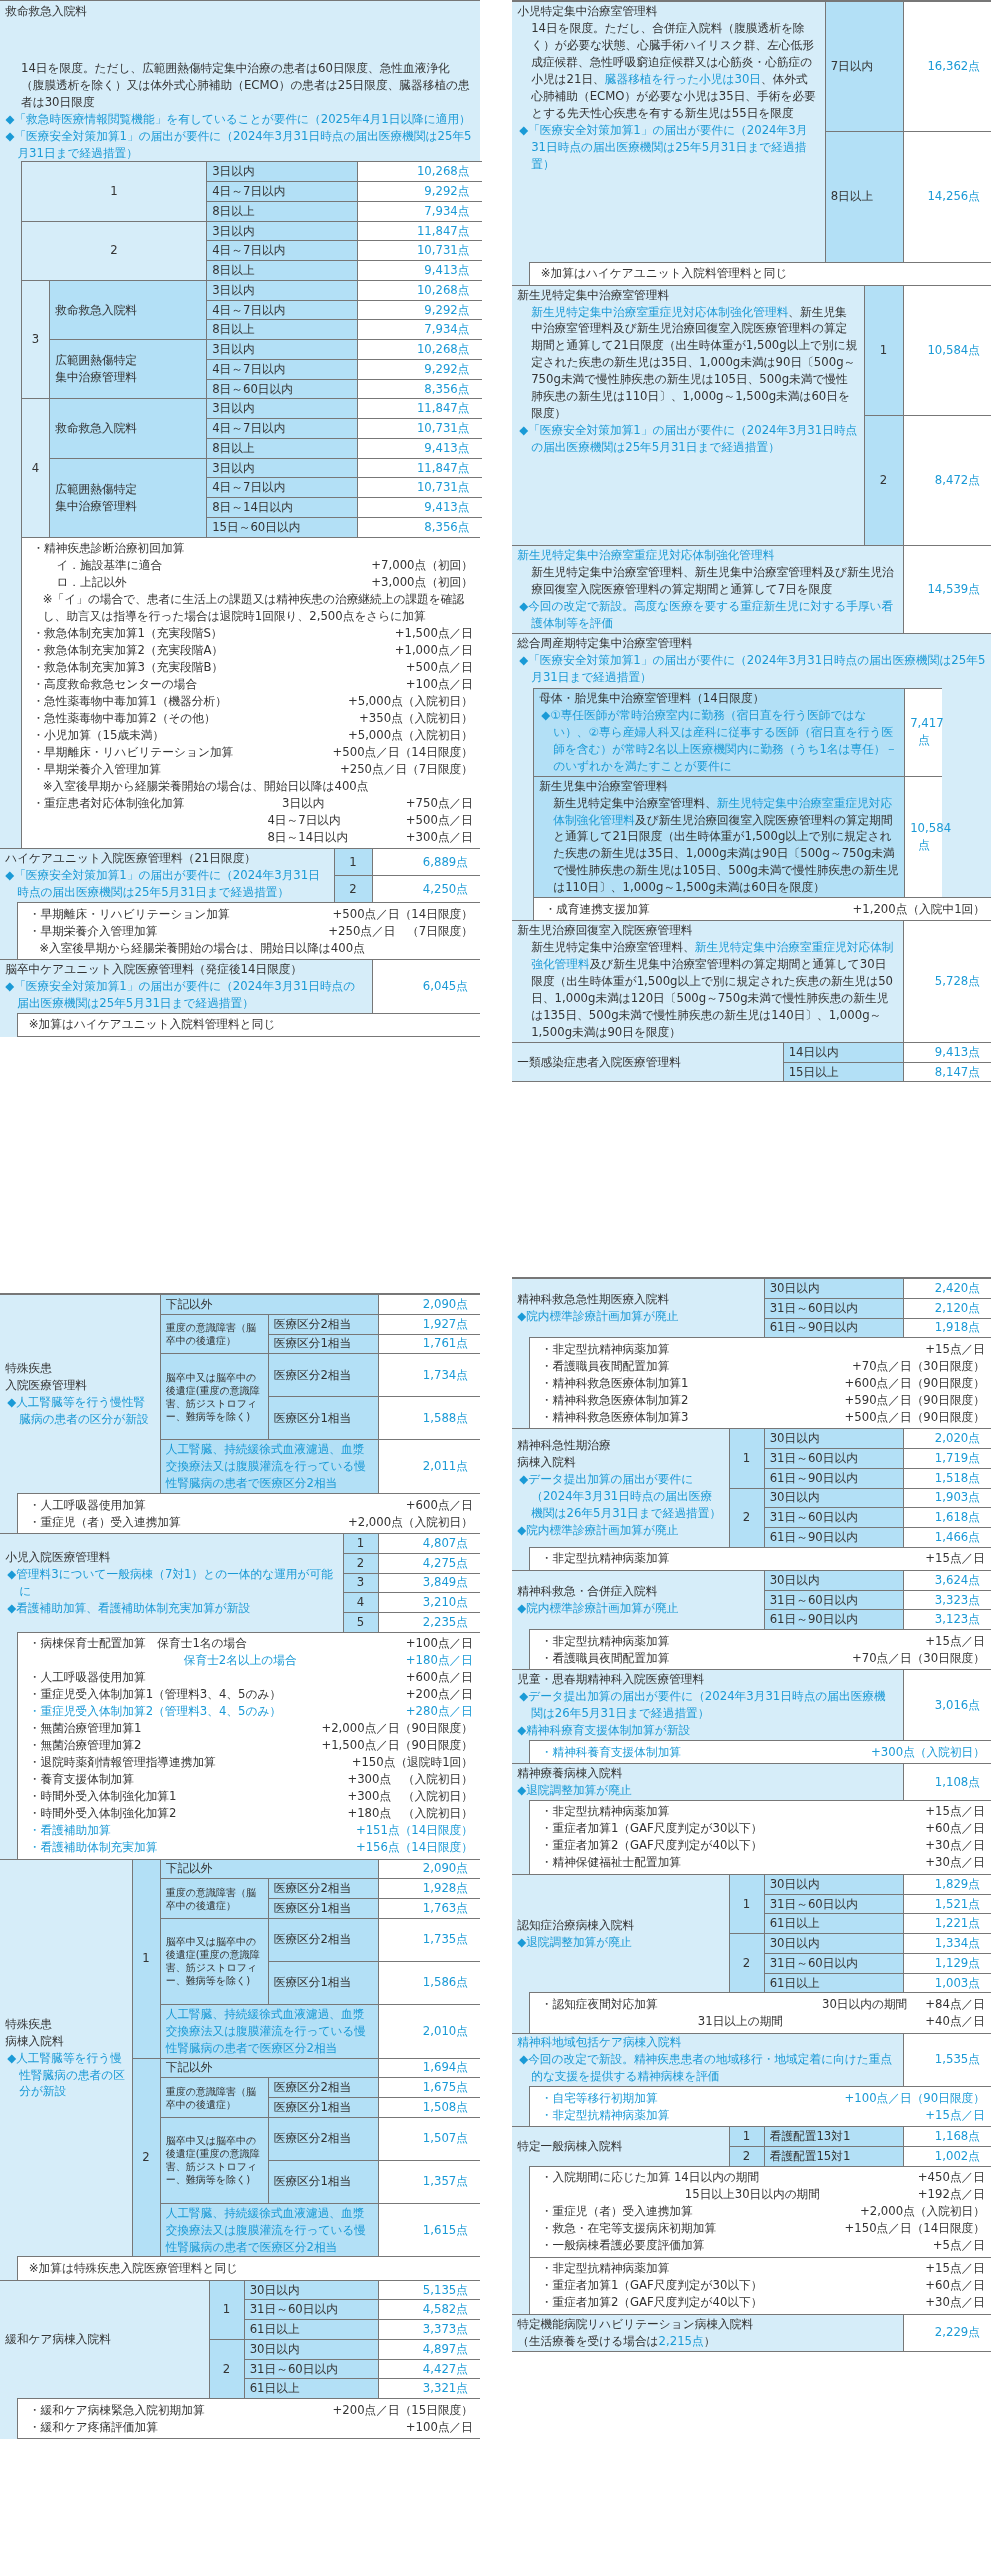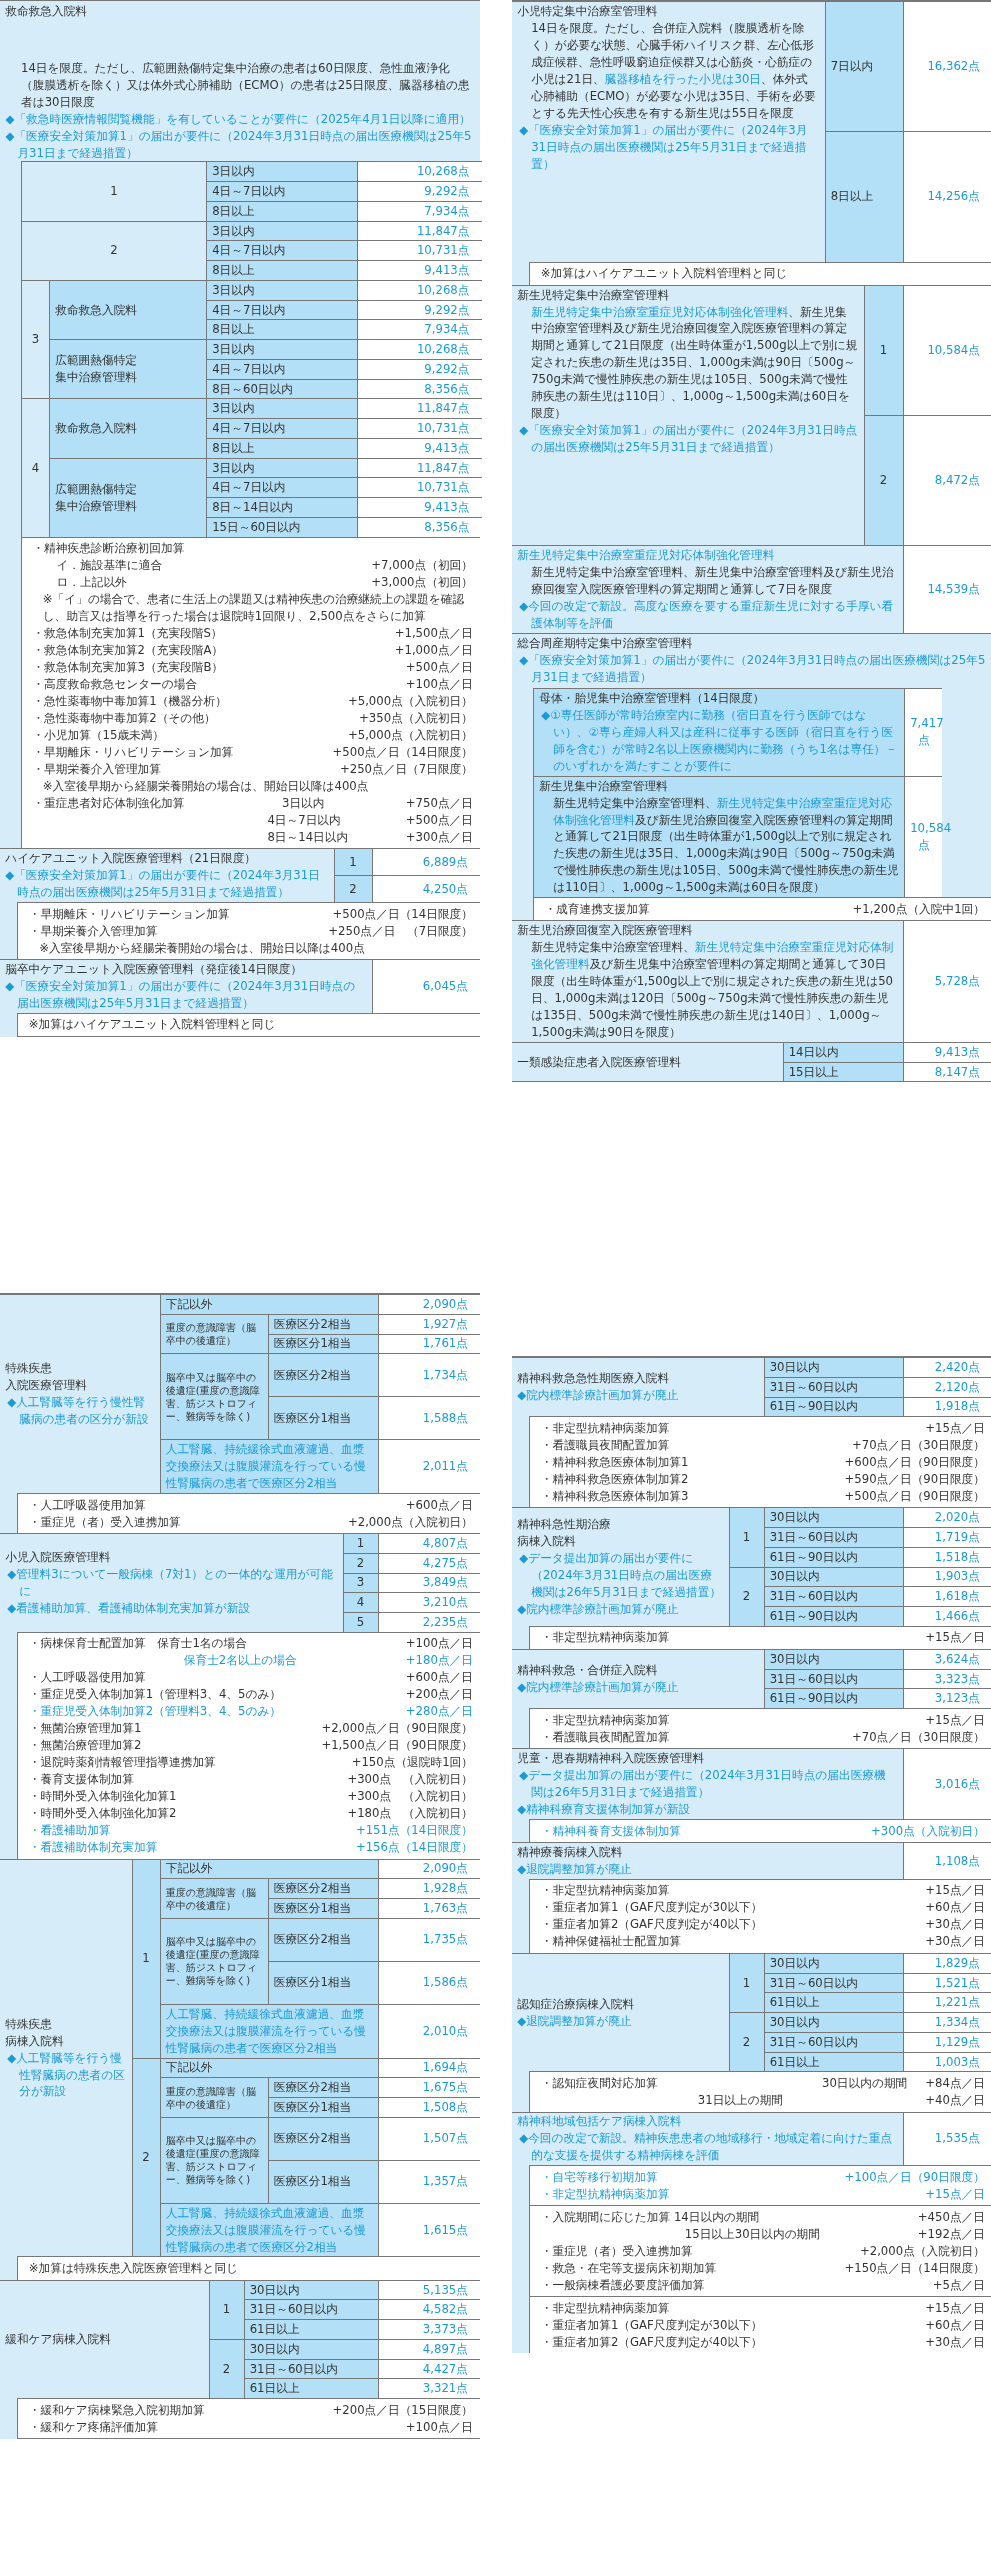--- a/index.html
+++ b/index.html
@@ -644,21 +644,21 @@
         <span>・緩和ケア病棟緊急入院初期加算</span>
         <span>+200点／日（15日限度）</span>
       </div>
     <div class="arow">
         <span>・緩和ケア疼痛評価加算</span>
         <span>+100点／日</span>
       </div>
   </div>
 </div>
 
-<div class="col lb sec" style="left:512px;top:1356px;">
+<div class="col lb sec" style="left:512px;top:1277px;">
   <table>
     <colgroup>
         <col style="width:252px">
         <col style="width:139px">
         <col>
       </colgroup>
     <tbody>
         <tr>
           <td rowspan="3" class="nl">
             <div>精神科救急急性期医療入院料</div>
@@ -911,20 +911,41 @@
     <div class="arow">
         <span>・自宅等移行初期加算</span>
         <span>+100点／日（90日限度）</span>
       </div>
     <div class="arow">
         <span>・非定型抗精神病薬加算</span>
         <span>+15点／日</span>
       </div>
   </div>
 
+  <table class="sec">
+    <colgroup>
+        <col style="width:217px">
+        <col style="width:35px">
+        <col style="width:139px">
+        <col>
+      </colgroup>
+    <tbody>
+        <tr>
+          <td rowspan="2" class="nl">特定一般病棟入院料</td>
+          <td class="mb center">1</td>
+          <td class="mb">看護配置13対1</td>
+          <td class="wh pts">1,168点</td>
+        </tr>
+    <tr>
+          <td class="mb center">2</td>
+          <td class="mb">看護配置15対1</td>
+          <td class="wh pts">1,002点</td>
+        </tr>
+  </tbody>
+    </table>
   <div class="addbox">
     <div class="arow">
         <span><span>・入院期間に応じた加算</span> <span>14日以内の期間</span></span>
         <span>+450点／日</span>
       </div>
     <div class="arow" style="padding-left:144px;">
         <span>15日以上30日以内の期間</span>
         <span>+192点／日</span>
       </div>
     <div id="tokutei-addon-list">
@@ -951,14 +972,29 @@
       <div class="arow">
         <span>・重症者加算1（GAF尺度判定が30以下）</span>
         <span>+60点／日</span>
       </div>
       <div class="arow">
         <span>・重症者加算2（GAF尺度判定が40以下）</span>
         <span>+30点／日</span>
       </div>
     </div>
 
+  <table class="sec bottomline">
+    <colgroup>
+        <col style="width:391px">
+        <col>
+      </colgroup>
+    <tbody>
+        <tr>
+          <td class="nl">
+            <div>特定機能病院リハビリテーション病棟入院料</div>
+            <div><span>（生活療養を受ける場合は</span><span class="blue">2,215点</span><span>）</span></div>
+          </td>
+          <td class="wh pts">2,229点</td>
+        </tr>
+  </tbody>
+    </table>
 </div>
 
 
 </body></html>

